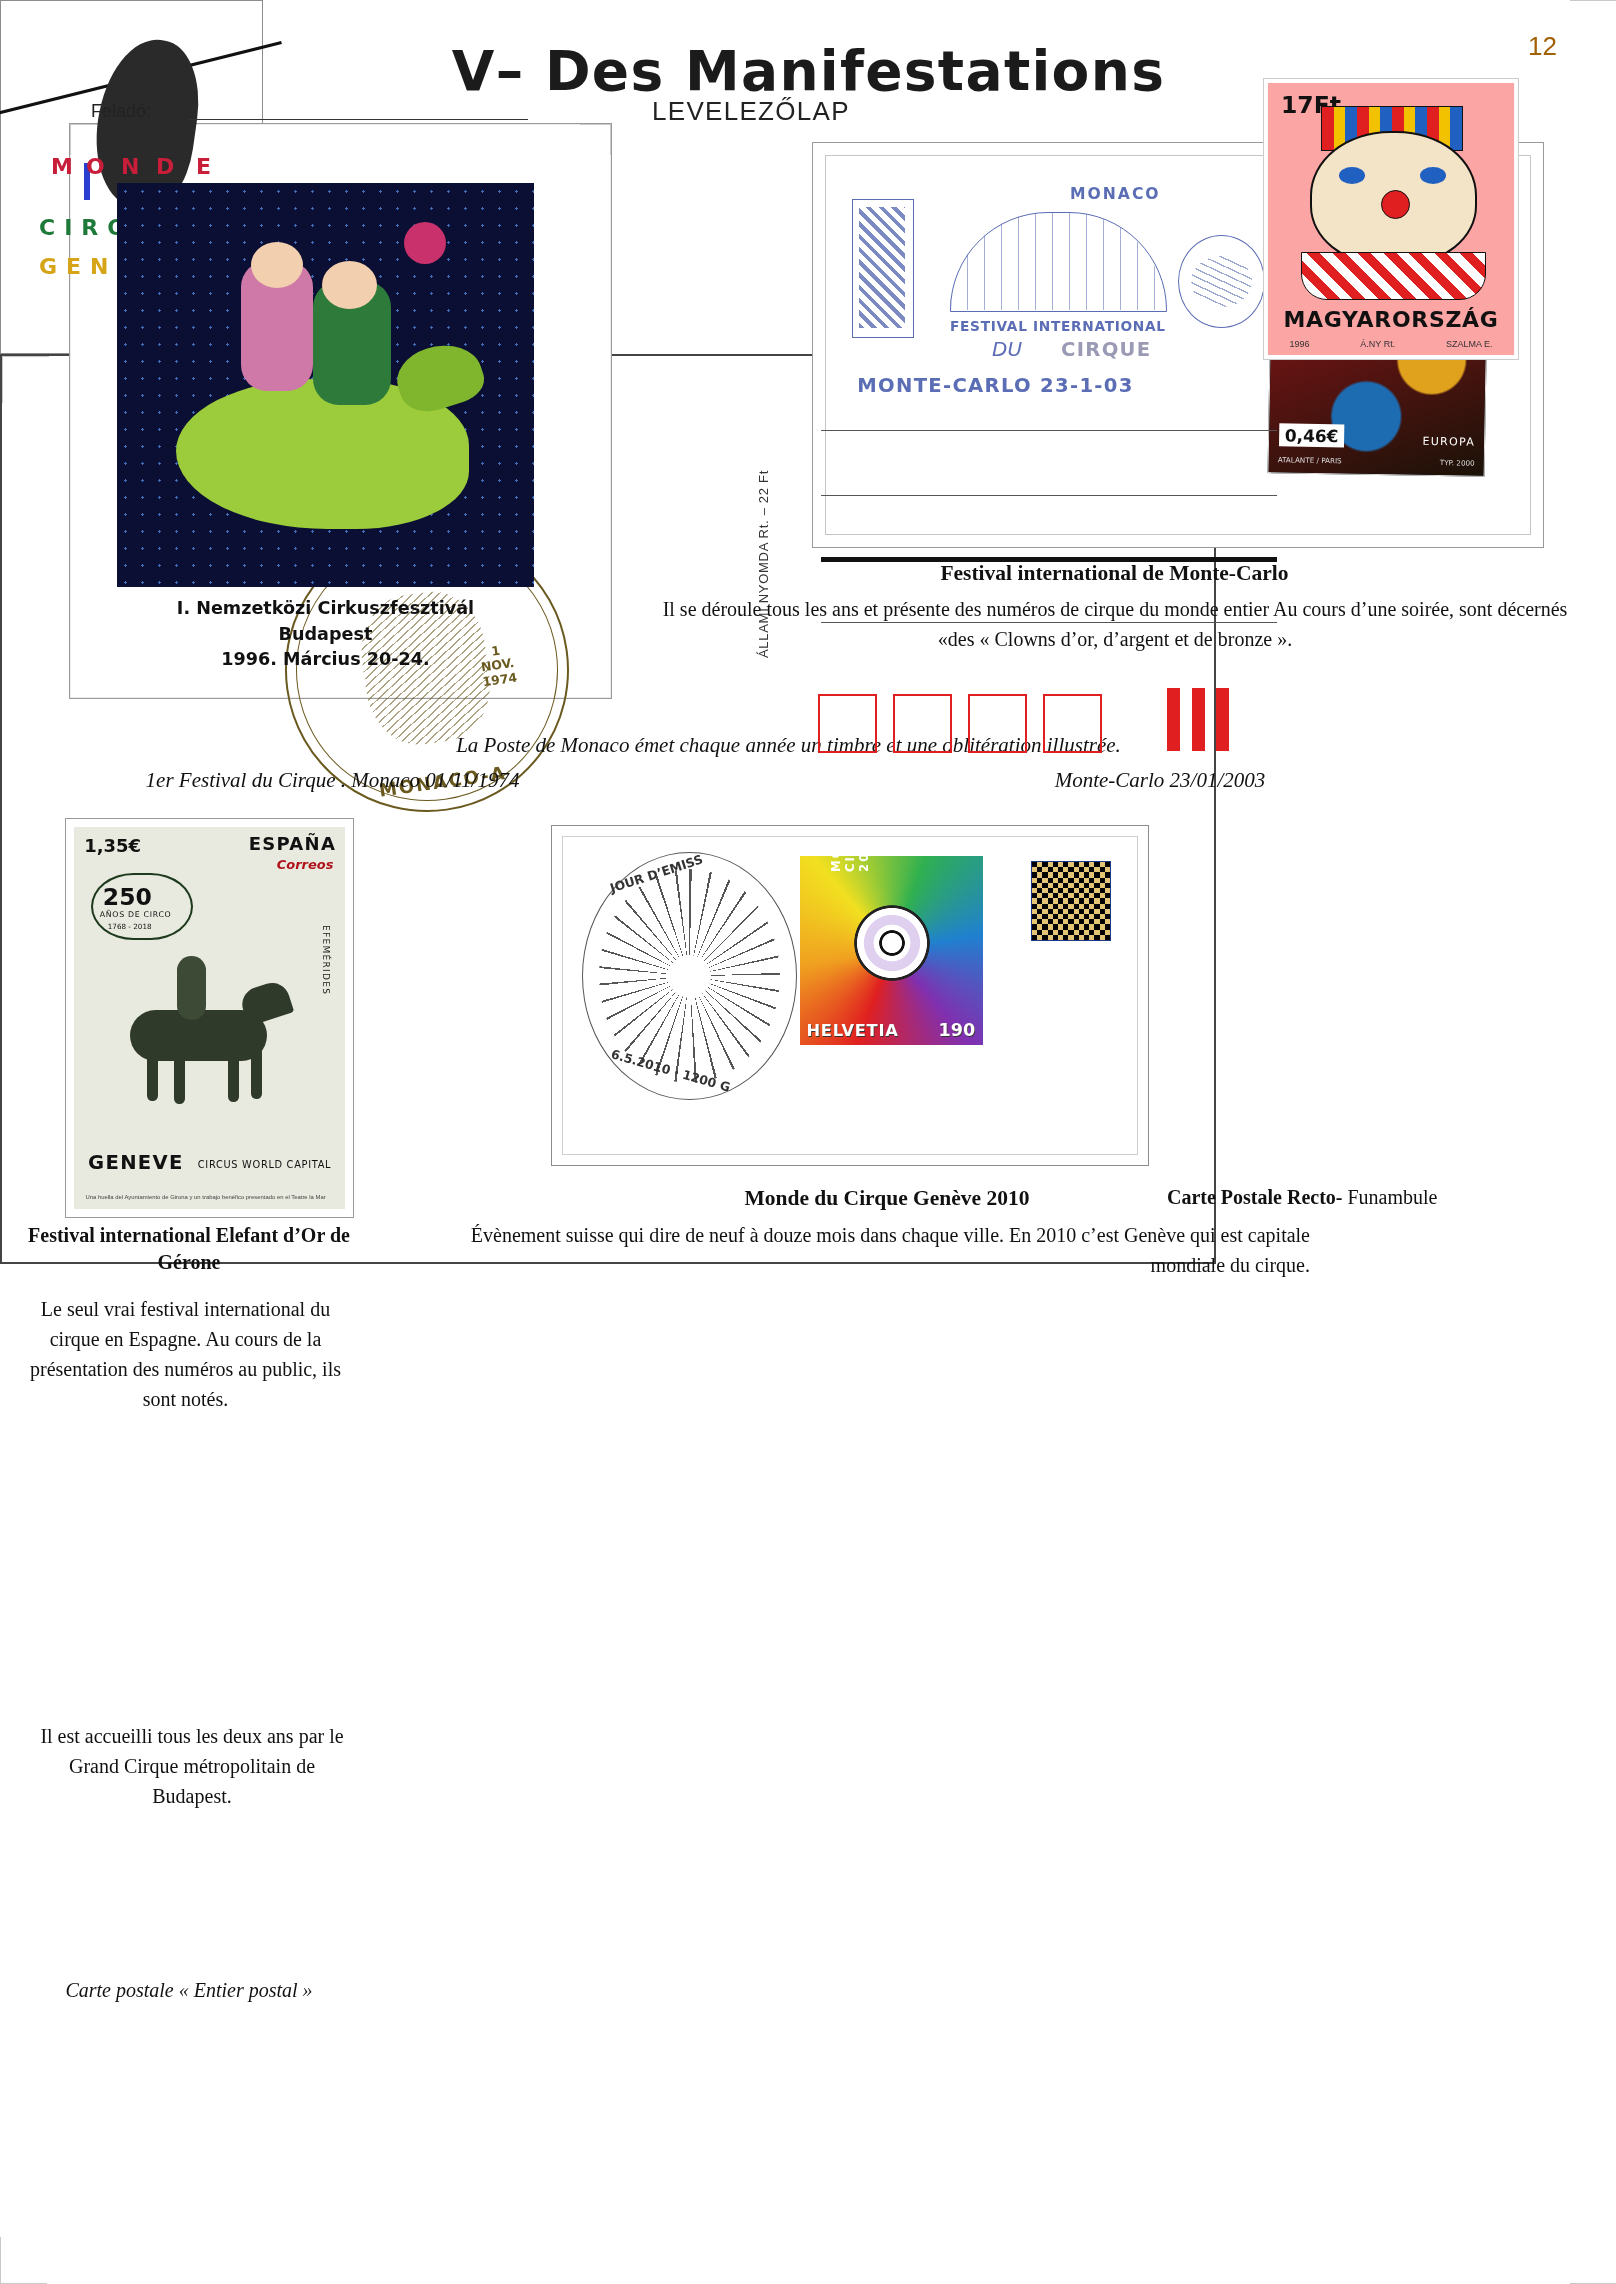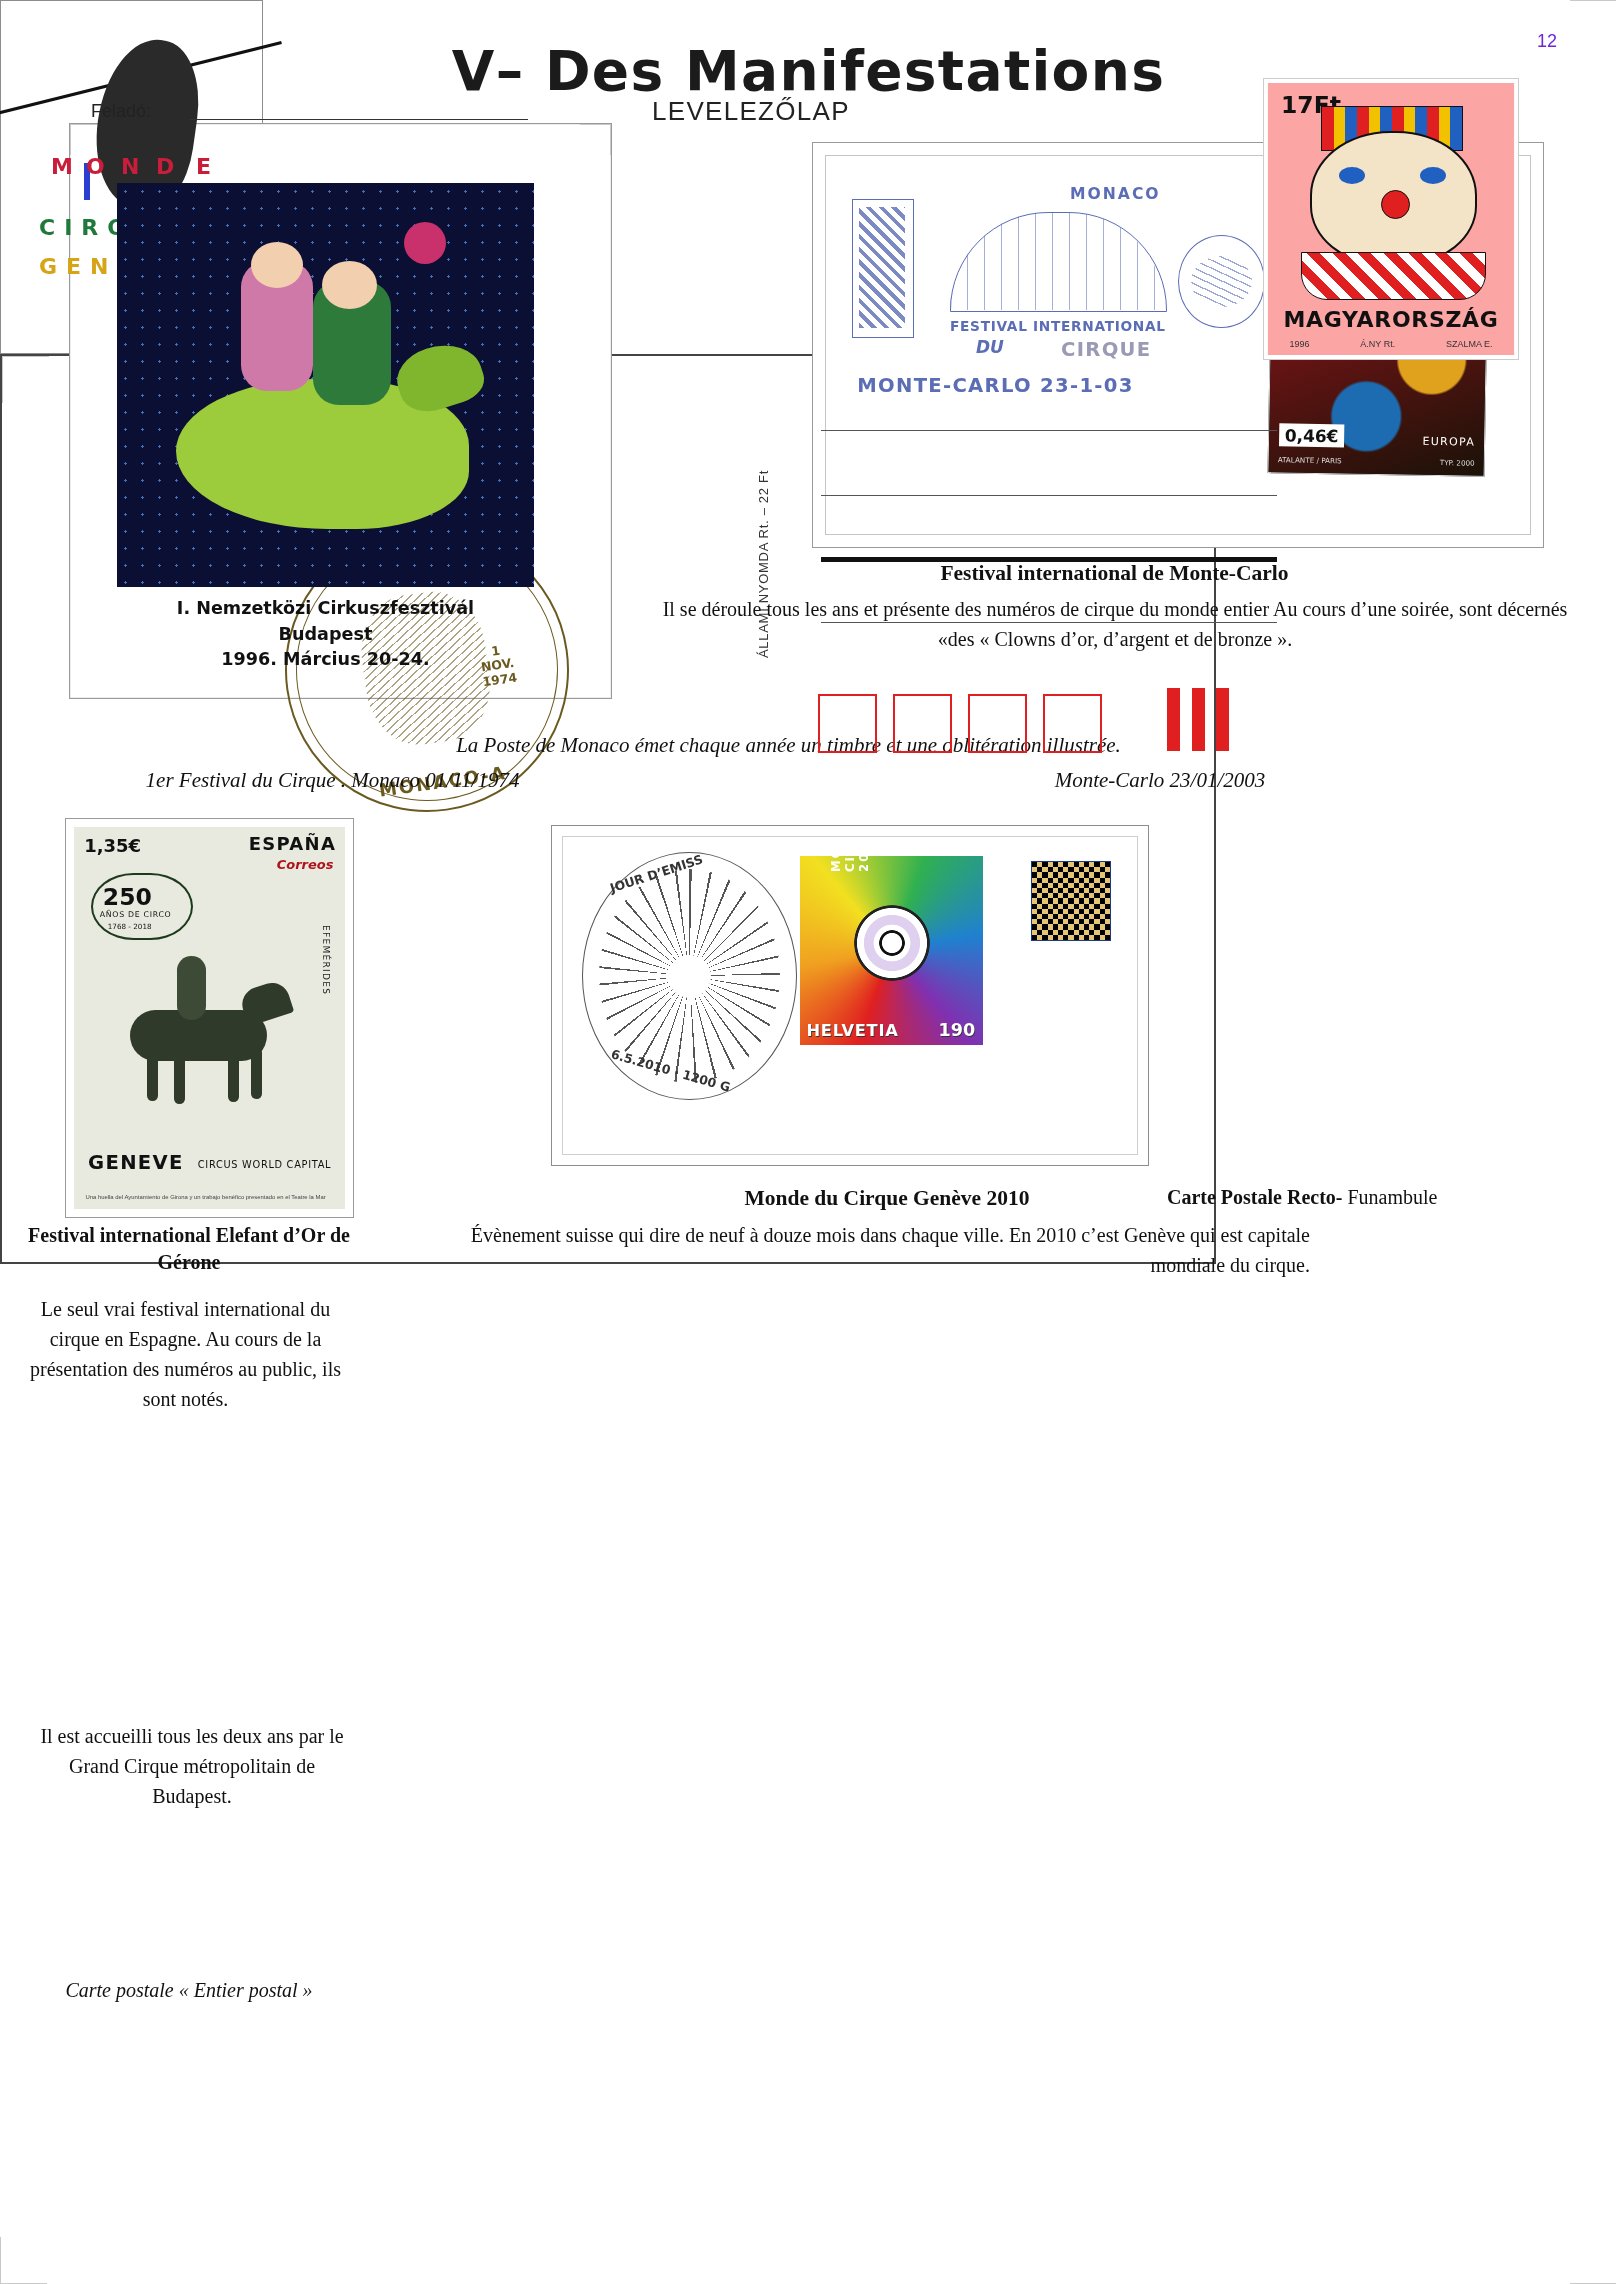--- a/index.html
+++ b/index.html
@@ -9,21 +9,21 @@
     font-family:"Liberation Serif", serif;
     color:#000;
     position:relative;
     overflow:hidden;
   }
   .page{position:absolute;inset:0;}
 
   .page-number{
     position:absolute;right:60px;top:31px;
     font-family:"Liberation Sans", sans-serif;
-    font-size:18px;color:#6d28d9;
+    font-size:26px;color:#a16207;
   }
 
   .title{
     position:absolute;left:0;right:0;top:39px;
     text-align:center;
     font-family:"DejaVu Sans", sans-serif;
     font-weight:bold;
     font-size:55px;
     letter-spacing:1.3px;
     color:#1b1b1b;
@@ -109,22 +109,22 @@
     background:repeating-linear-gradient(45deg,#5b6db5 0 3.9px,transparent 3.9px 9px);opacity:.8;}
   .mc-cancel .tent{position:absolute;left:98px;top:13px;width:215px;height:98px;
     border:1.3px solid #5b6db5;border-radius:98px 98px 0 0;}
   .mc-cancel .tentlines{position:absolute;left:98px;top:13px;width:215px;height:98px;
     background:repeating-linear-gradient(90deg,#5b6db5 0 1.3px,transparent 1.3px 17px);opacity:.55;
     border-radius:98px 98px 0 0;}
   .mc-cancel .monacoword{position:absolute;left:218px;top:-14.3px;font-family:"DejaVu Sans", sans-serif;
     font-size:15.6px;font-weight:bold;color:#5b6db5;letter-spacing:2px;}
   .mc-cancel .l1{position:absolute;left:98px;top:119px;font-family:"DejaVu Sans", sans-serif;
     font-size:13.7px;font-weight:bold;color:#5b6db5;letter-spacing:0.7px;}
-  .mc-cancel .l2{position:absolute;left:124px;top:138px;font-family:"DejaVu Sans", sans-serif;
-    font-size:17px;font-weight:bold;color:#5b6db5;font-style:italic;}
+  .mc-cancel .l2{position:absolute;left:140px;top:138px;font-family:"DejaVu Sans", sans-serif;
+    font-size:20px;font-weight:normal;color:#5b6db5;font-style:italic;}
   .mc-cancel .l3{position:absolute;left:209px;top:139px;font-family:"DejaVu Sans", sans-serif;
     font-size:19.6px;font-weight:bold;color:#9a9ab5;letter-spacing:1.3px;}
   .mc-cancel .bottomline{position:absolute;left:5.2px;top:175px;font-family:"DejaVu Sans", sans-serif;
     font-size:19.6px;font-weight:bold;color:#5b6db5;letter-spacing:1.3px;}
   .mc-cancel .clownhead{position:absolute;left:326px;top:36px;width:85px;height:91px;border-radius:50%;
     border:1.3px solid #5b6db5;}
   .mc-cancel .clownhead:after{content:"";position:absolute;left:11.7px;top:19.6px;right:11.7px;bottom:19.6px;
     background:repeating-linear-gradient(25deg,#5b6db5 0 1.3px,transparent 1.3px 7.2px);opacity:.6;border-radius:50%;}
 
   .stamp2{

